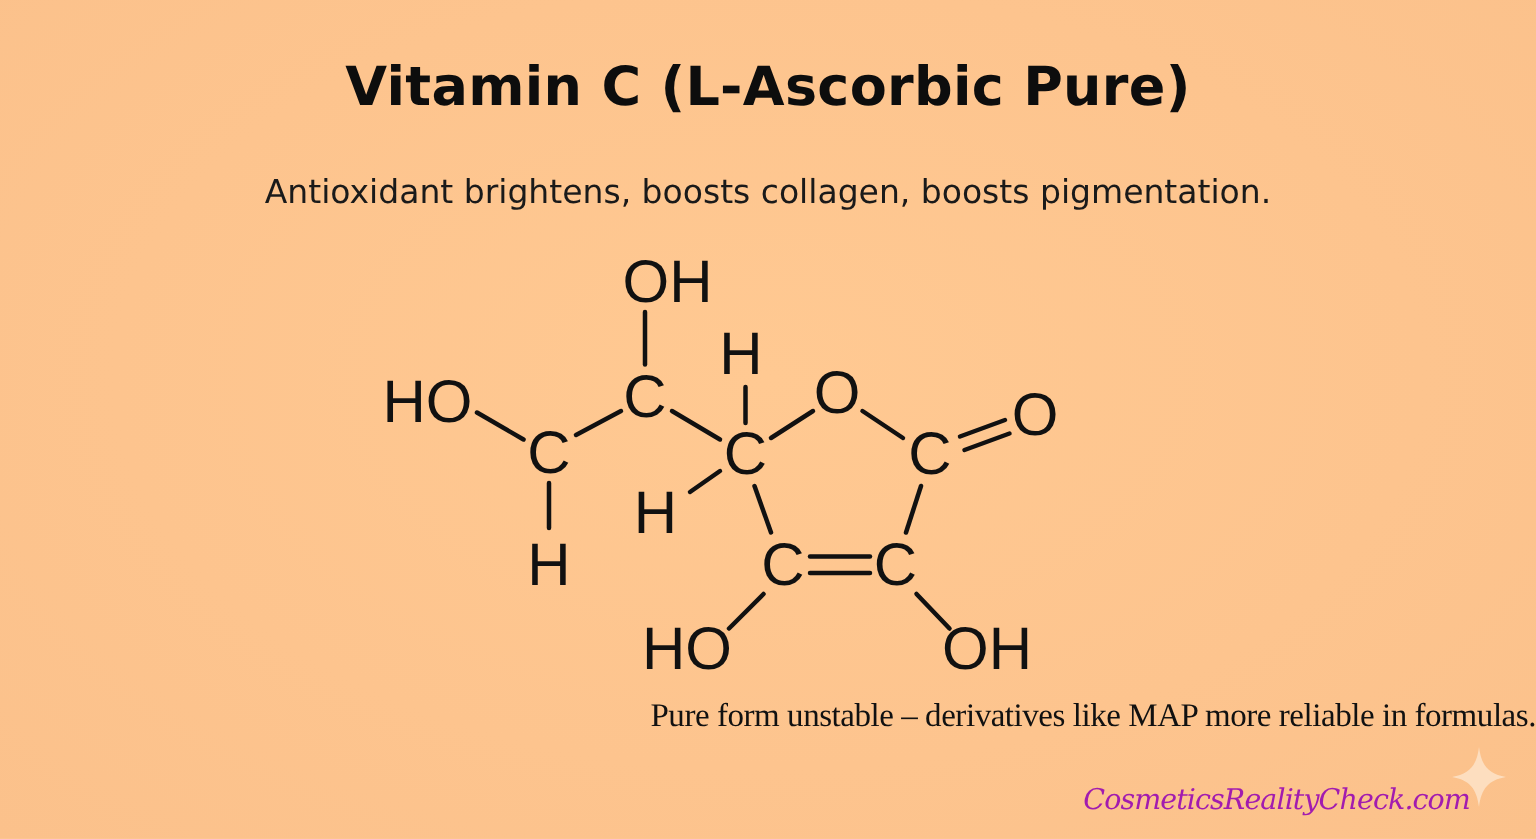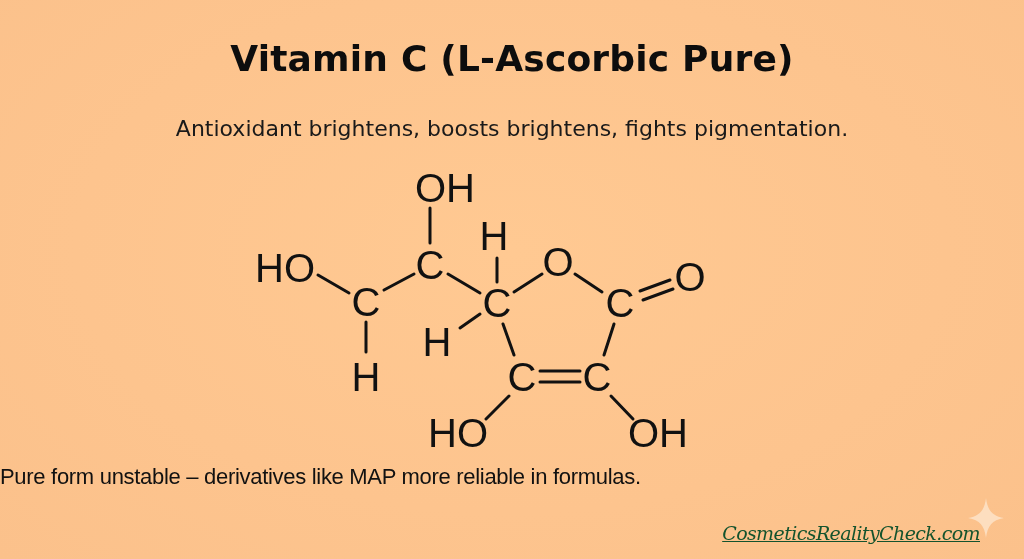--- a/index.html
+++ b/index.html
@@ -31,41 +31,41 @@
     position: absolute; left: 0; top: 0; width: 1024px; height: 559px;
   }
   .molecule text {
     font-family: "Liberation Sans", sans-serif;
     font-size: 40px; fill: #111;
     dominant-baseline: central; text-anchor: middle;
   }
   .molecule line { stroke: #111; stroke-width: 3; stroke-linecap: round; }
   .note {
     position: absolute; left: 0; right: 0; top: 464px;
-    text-align: left;
-    font-family: Liberation Sans, sans-serif;
+    text-align: right;
+    font-family: Liberation Serif, serif;
     font-size: 22px; color: #111;
     letter-spacing: -0.3px;
   }
   .watermark {
     position: absolute; right: 44px; top: 522px;
     font-family: "DejaVu Serif", serif; font-style: italic;
-    font-size: 19px; color: #14532d; letter-spacing: -0.6px; text-decoration: underline;
+    font-size: 19px; color: #a21caf; letter-spacing: -0.6px;
   }
   .sparkle {
     position: absolute; left: 968px; top: 498px; width: 36px; height: 40px;
   }
 </style>
 </head>
 <body>
 
 <div class="bg"></div>
 
 <h1 class="title" style="margin:0;">Vitamin C (L-Ascorbic Pure)</h1>
-<div class="subtitle">Antioxidant brightens, boosts brightens, fights pigmentation.</div>
+<div class="subtitle">Antioxidant brightens, boosts collagen, boosts pigmentation.</div>
 
 <svg class="molecule" viewBox="0 0 1024 559" xmlns="http://www.w3.org/2000/svg">
 
   <g>
     <line x1="430" y1="208" x2="430" y2="243"></line>
     <line x1="318" y1="275" x2="349" y2="293"></line>
     <line x1="366" y1="322" x2="366" y2="352"></line>
     <line x1="384" y1="290" x2="414" y2="274"></line>
     <line x1="448" y1="274" x2="480" y2="293"></line>
     <line x1="497" y1="258" x2="497" y2="282"></line>

